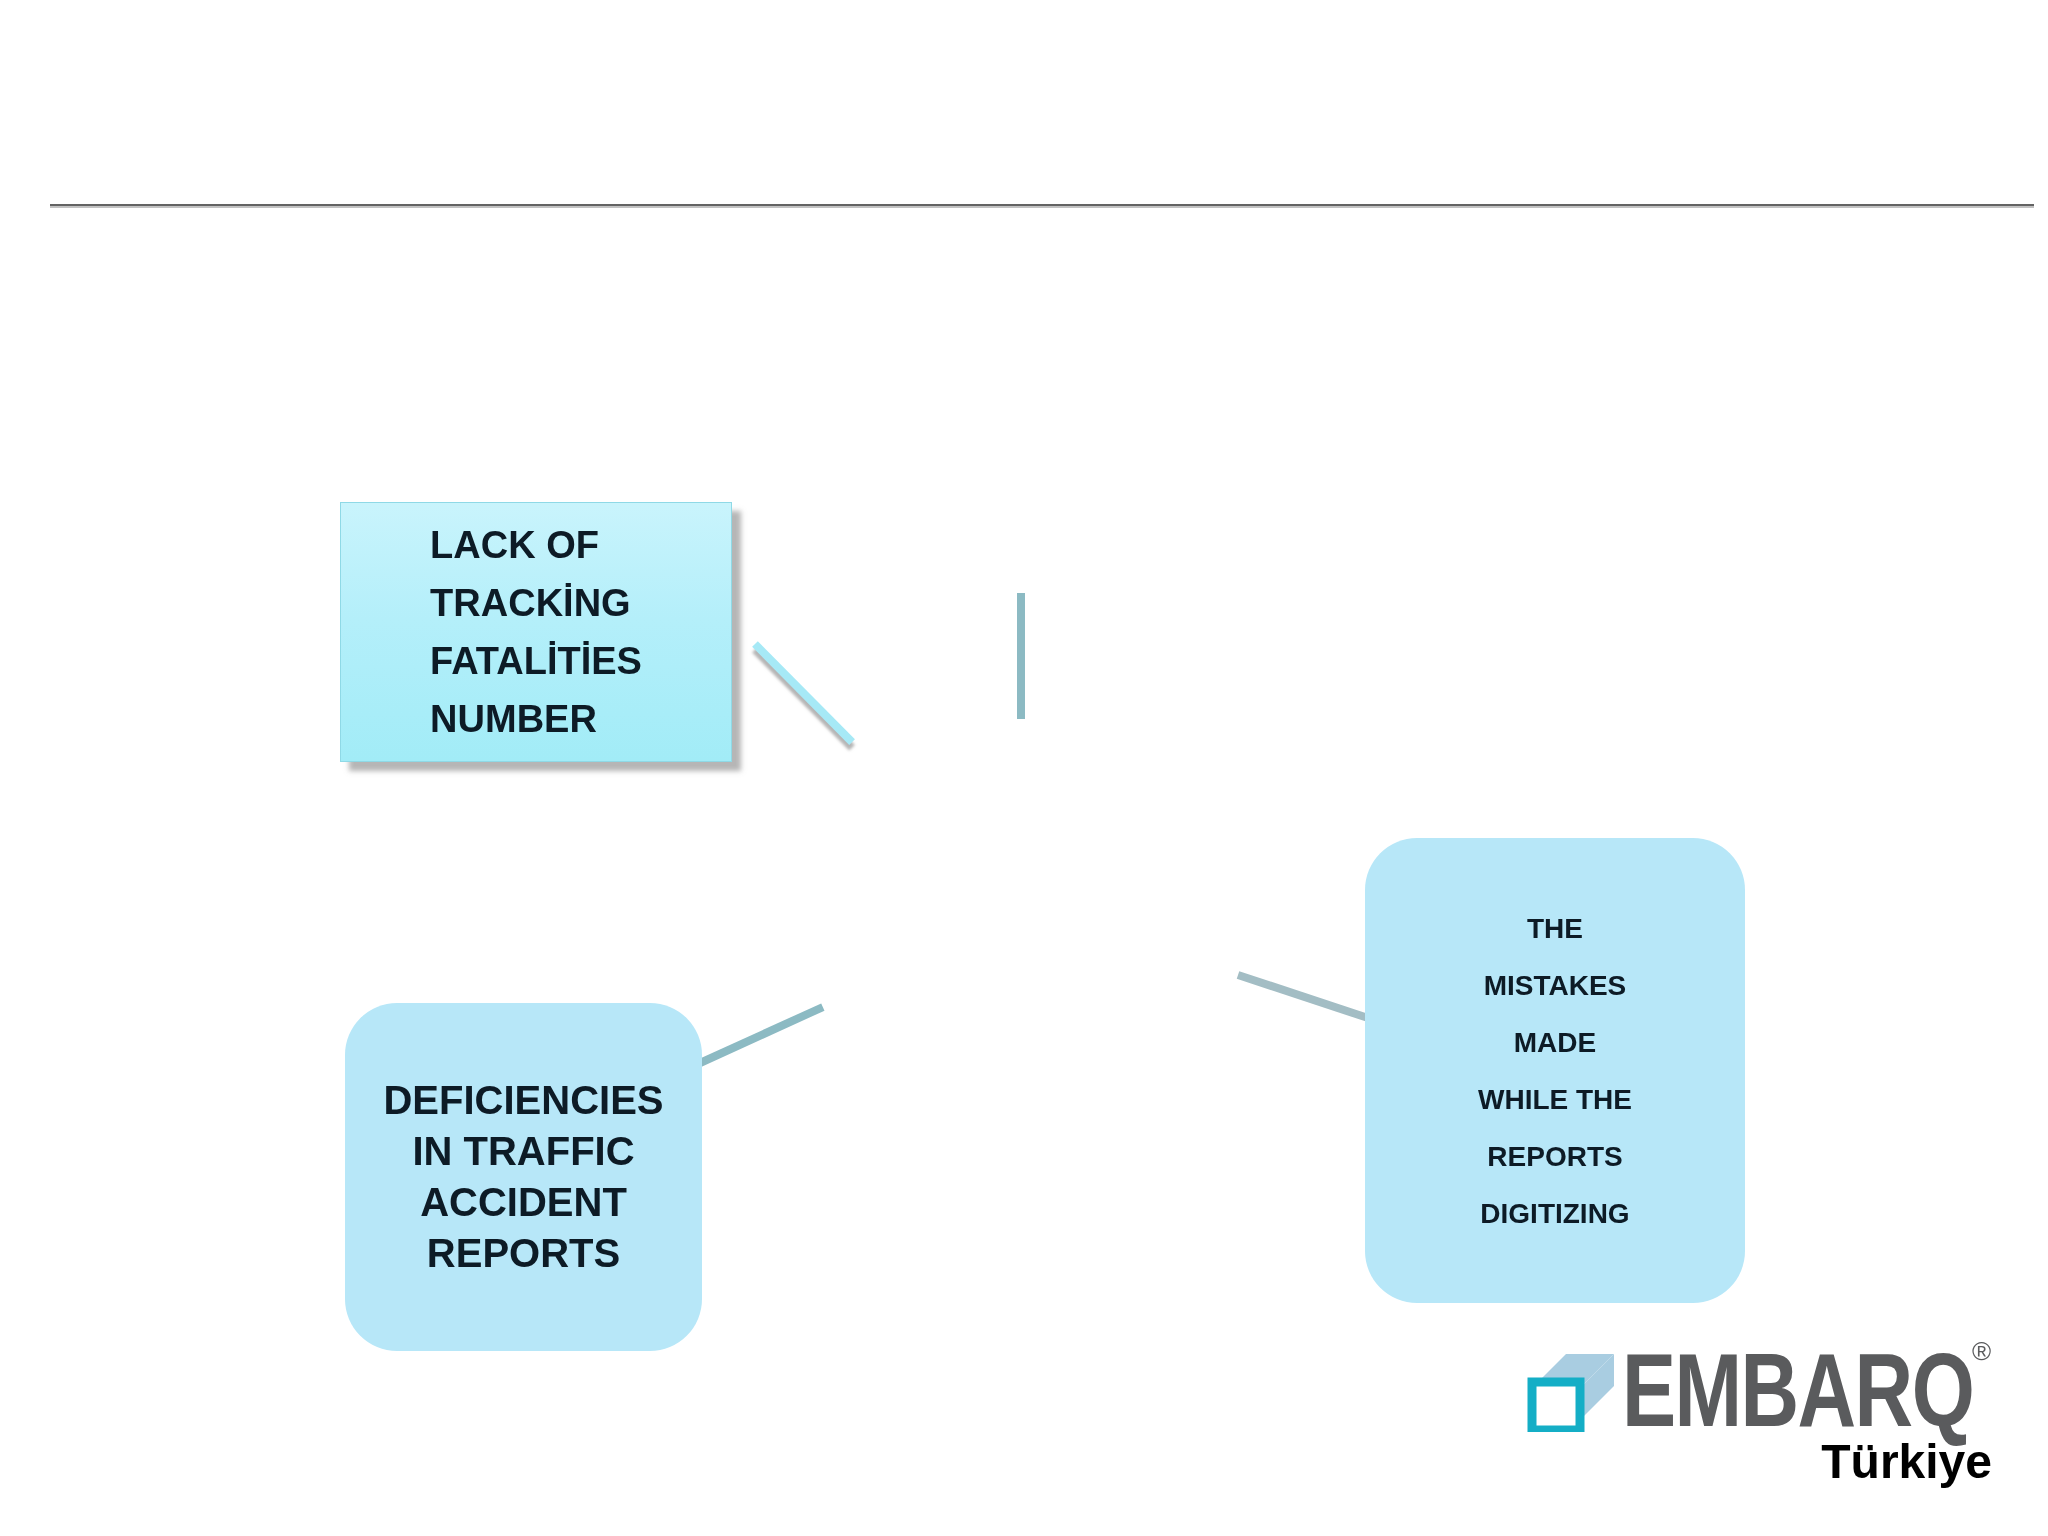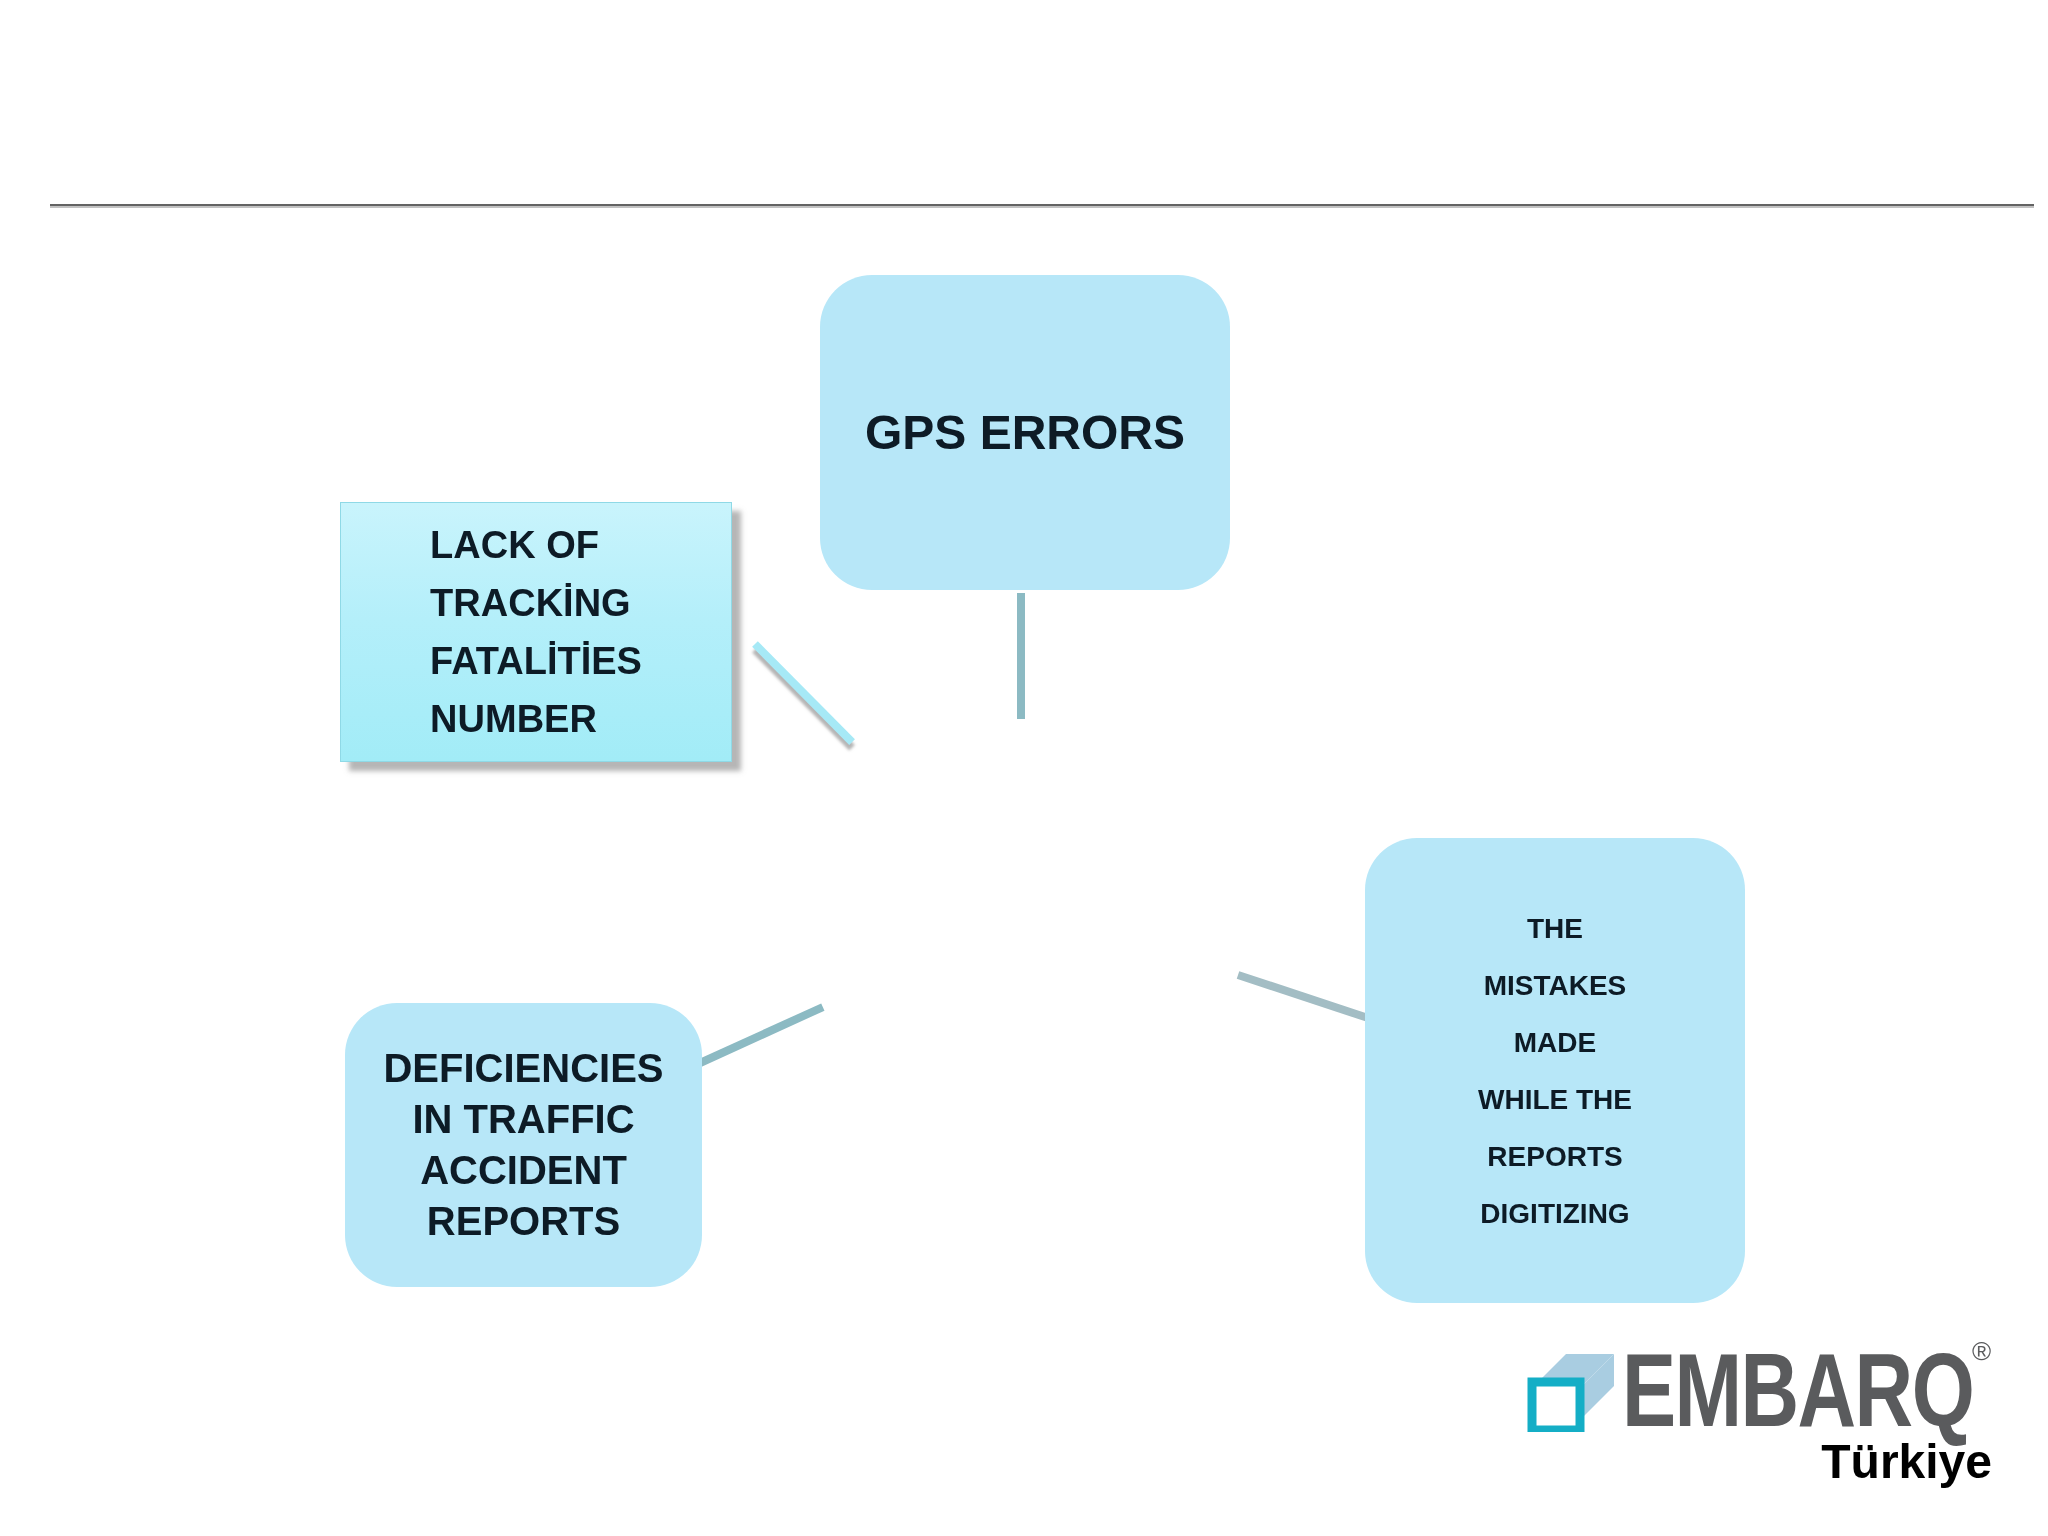--- a/index.html
+++ b/index.html
@@ -25,21 +25,21 @@
     position:absolute;
     background:#b7e7f8;
     border-radius:52px;
     display:flex;align-items:center;justify-content:center;
     text-align:center;
     color:#0d1b26;font-weight:700;
     white-space:pre-line;
   }
   .node-top   {left:820px; top:275px; width:410px; height:315px; font-size:48px;}
   .node-center{left:818px; top:715px; width:424px; height:382px; font-size:48px; line-height:58px;}
-  .node-bl    {left:345px; top:1003px;width:357px; height:284px; font-size:40px; line-height:51px;}
+  .node-bl    {left:345px; top:1003px;width:357px; height:348px; font-size:40px; line-height:51px;}
   .node-right {left:1365px;top:838px; width:380px; height:465px; font-size:28px; line-height:57px;}
   .callout{
     position:absolute;left:340px;top:502px;width:390px;height:258px;
     background:linear-gradient(to bottom,#c9f4fc 0%,#b4effa 45%,#a2ecf7 100%);
     border:1px solid #8fd9e6;
     box-shadow:9px 9px 5px rgba(110,110,110,.5);
     display:flex;align-items:center;justify-content:center;
     text-align:left;color:#0d1b26;font-weight:700;
     font-size:38px;line-height:58px;white-space:pre-line;
   }
@@ -78,21 +78,20 @@
 
 <div class="slide">
 
   <div class="rule"></div>
 
   <div class="conn conn-vert"></div>
   <div class="conn conn-diag conn-callout"></div>
   <div class="conn conn-diag conn-bl"></div>
   <div class="conn conn-diag conn-right"></div>
 
-  <div class="node node-top">GPS ERRORS</div>
 
   <div class="callout">LACK OF
 TRACKİNG
 FATALİTİES
 NUMBER</div>
 
 
   <div class="node node-bl">DEFICIENCIES
 IN TRAFFIC
 ACCIDENT

